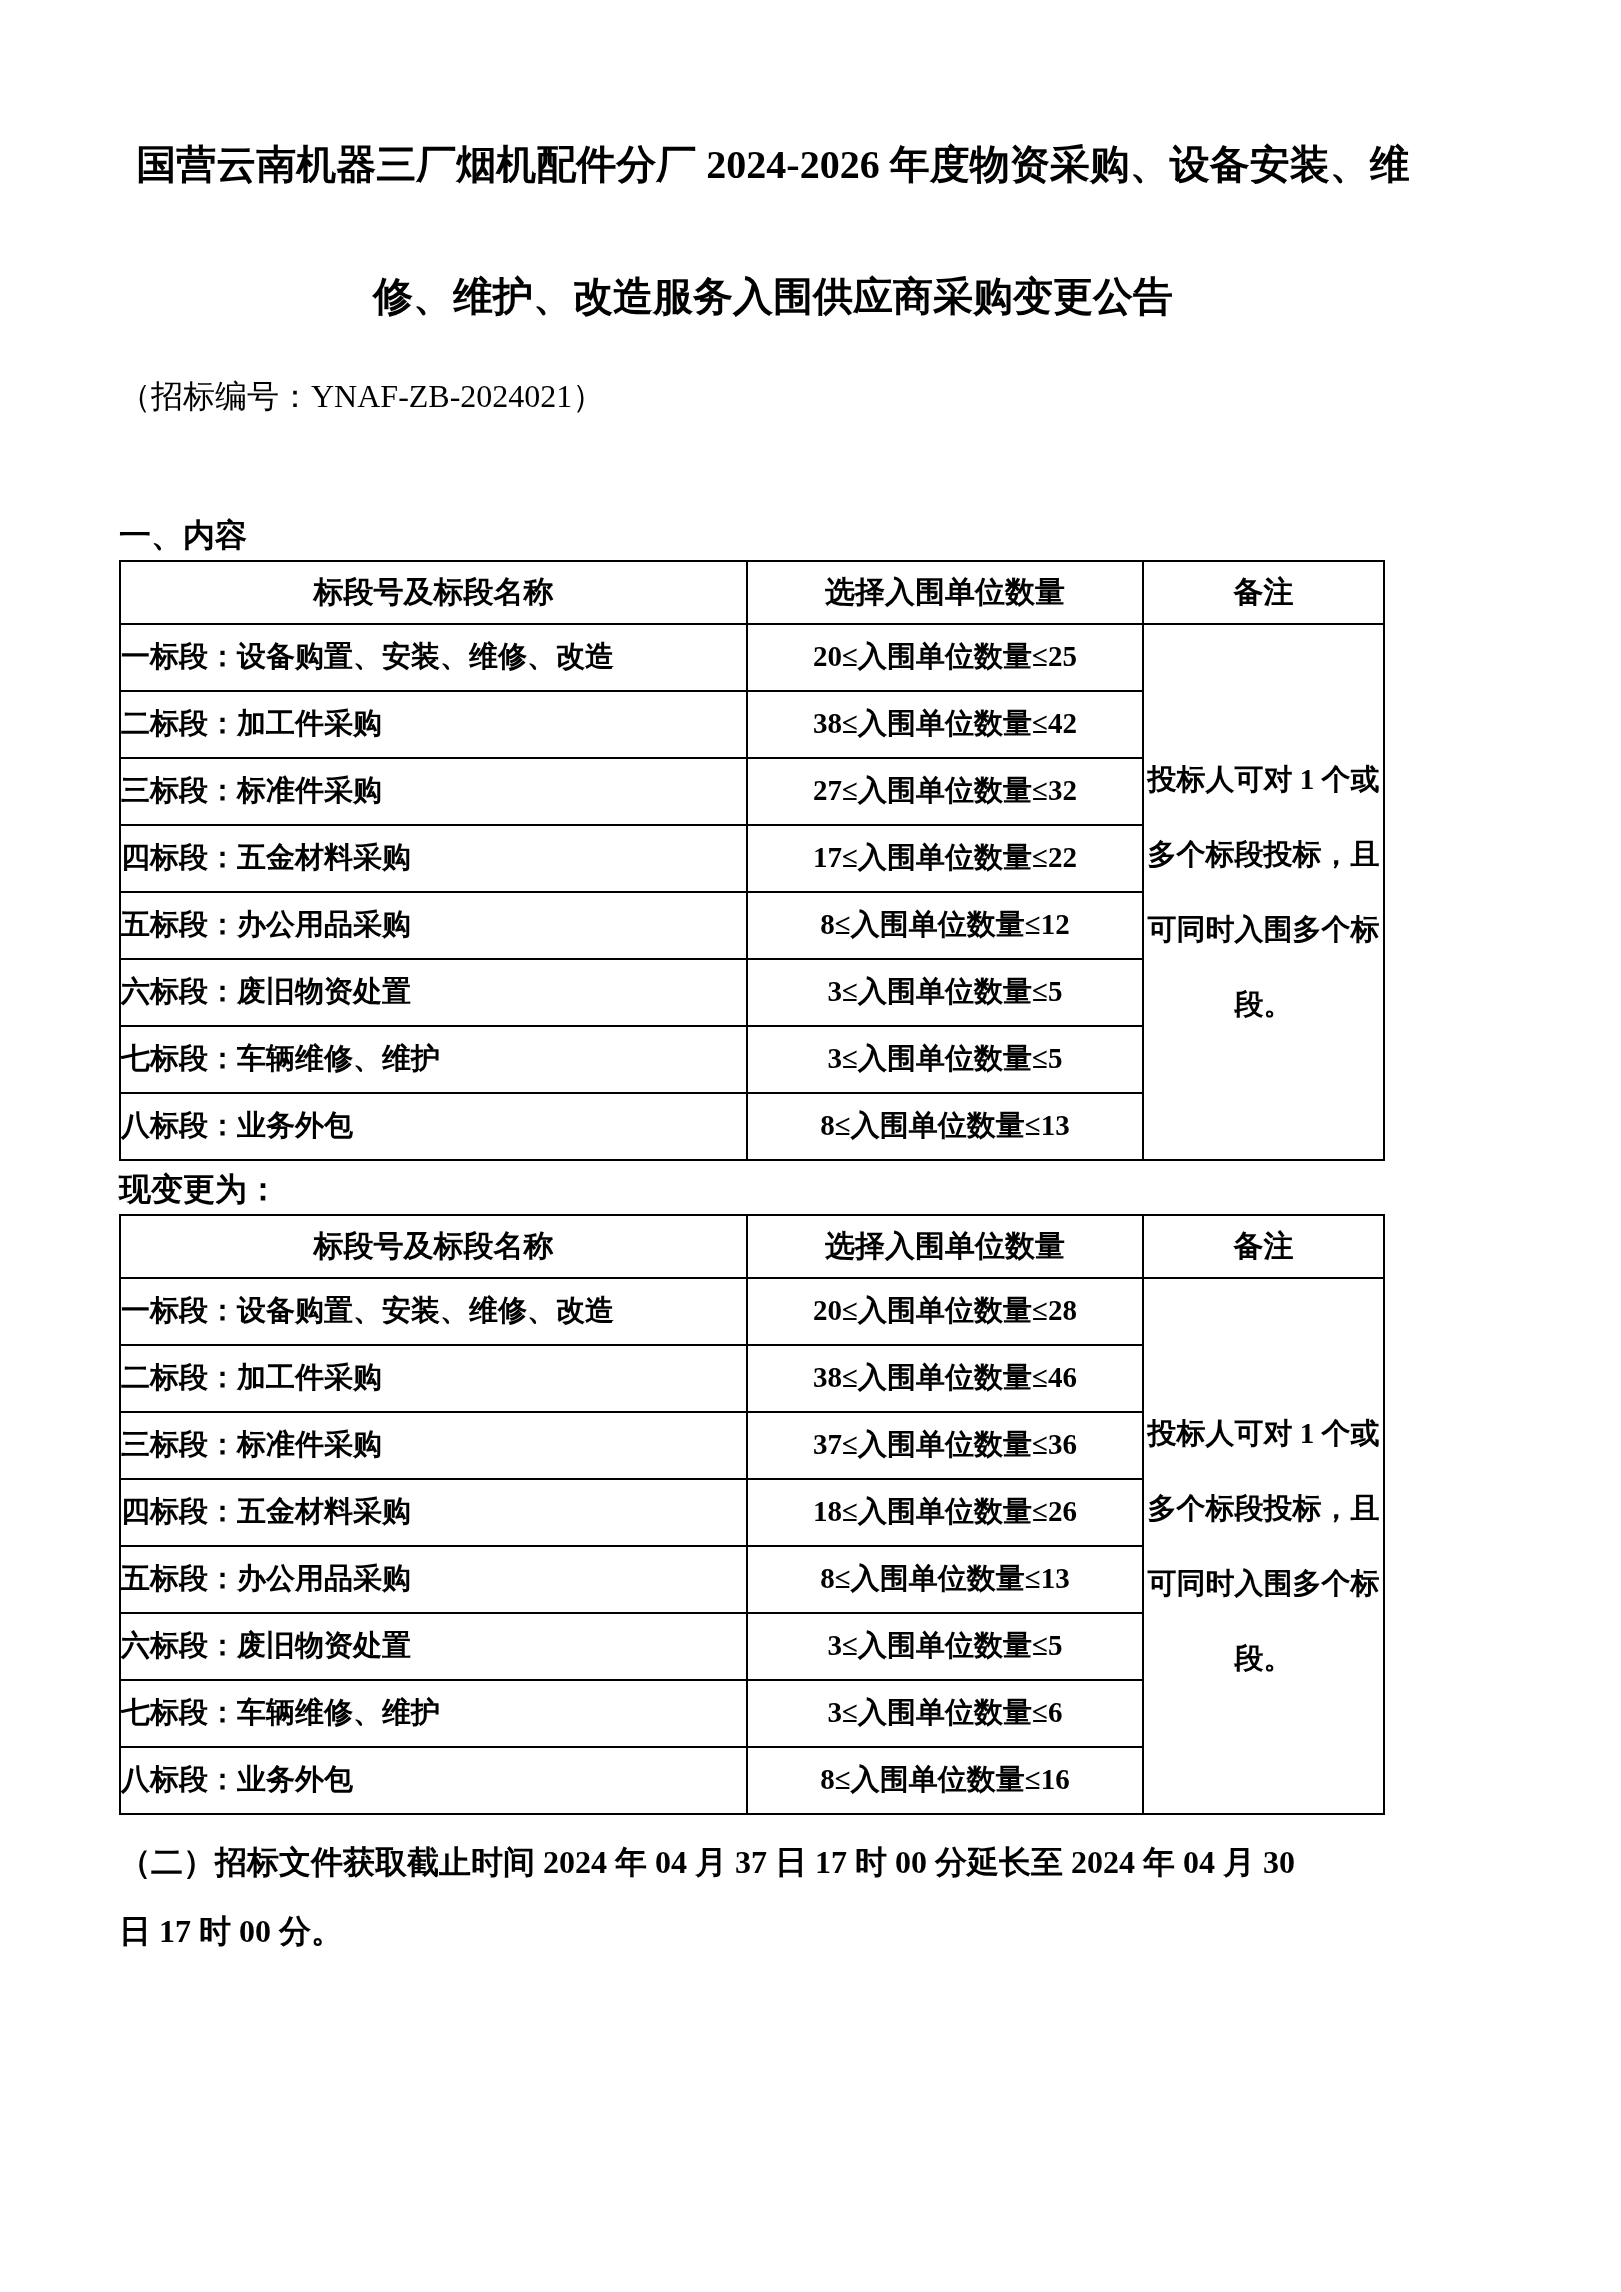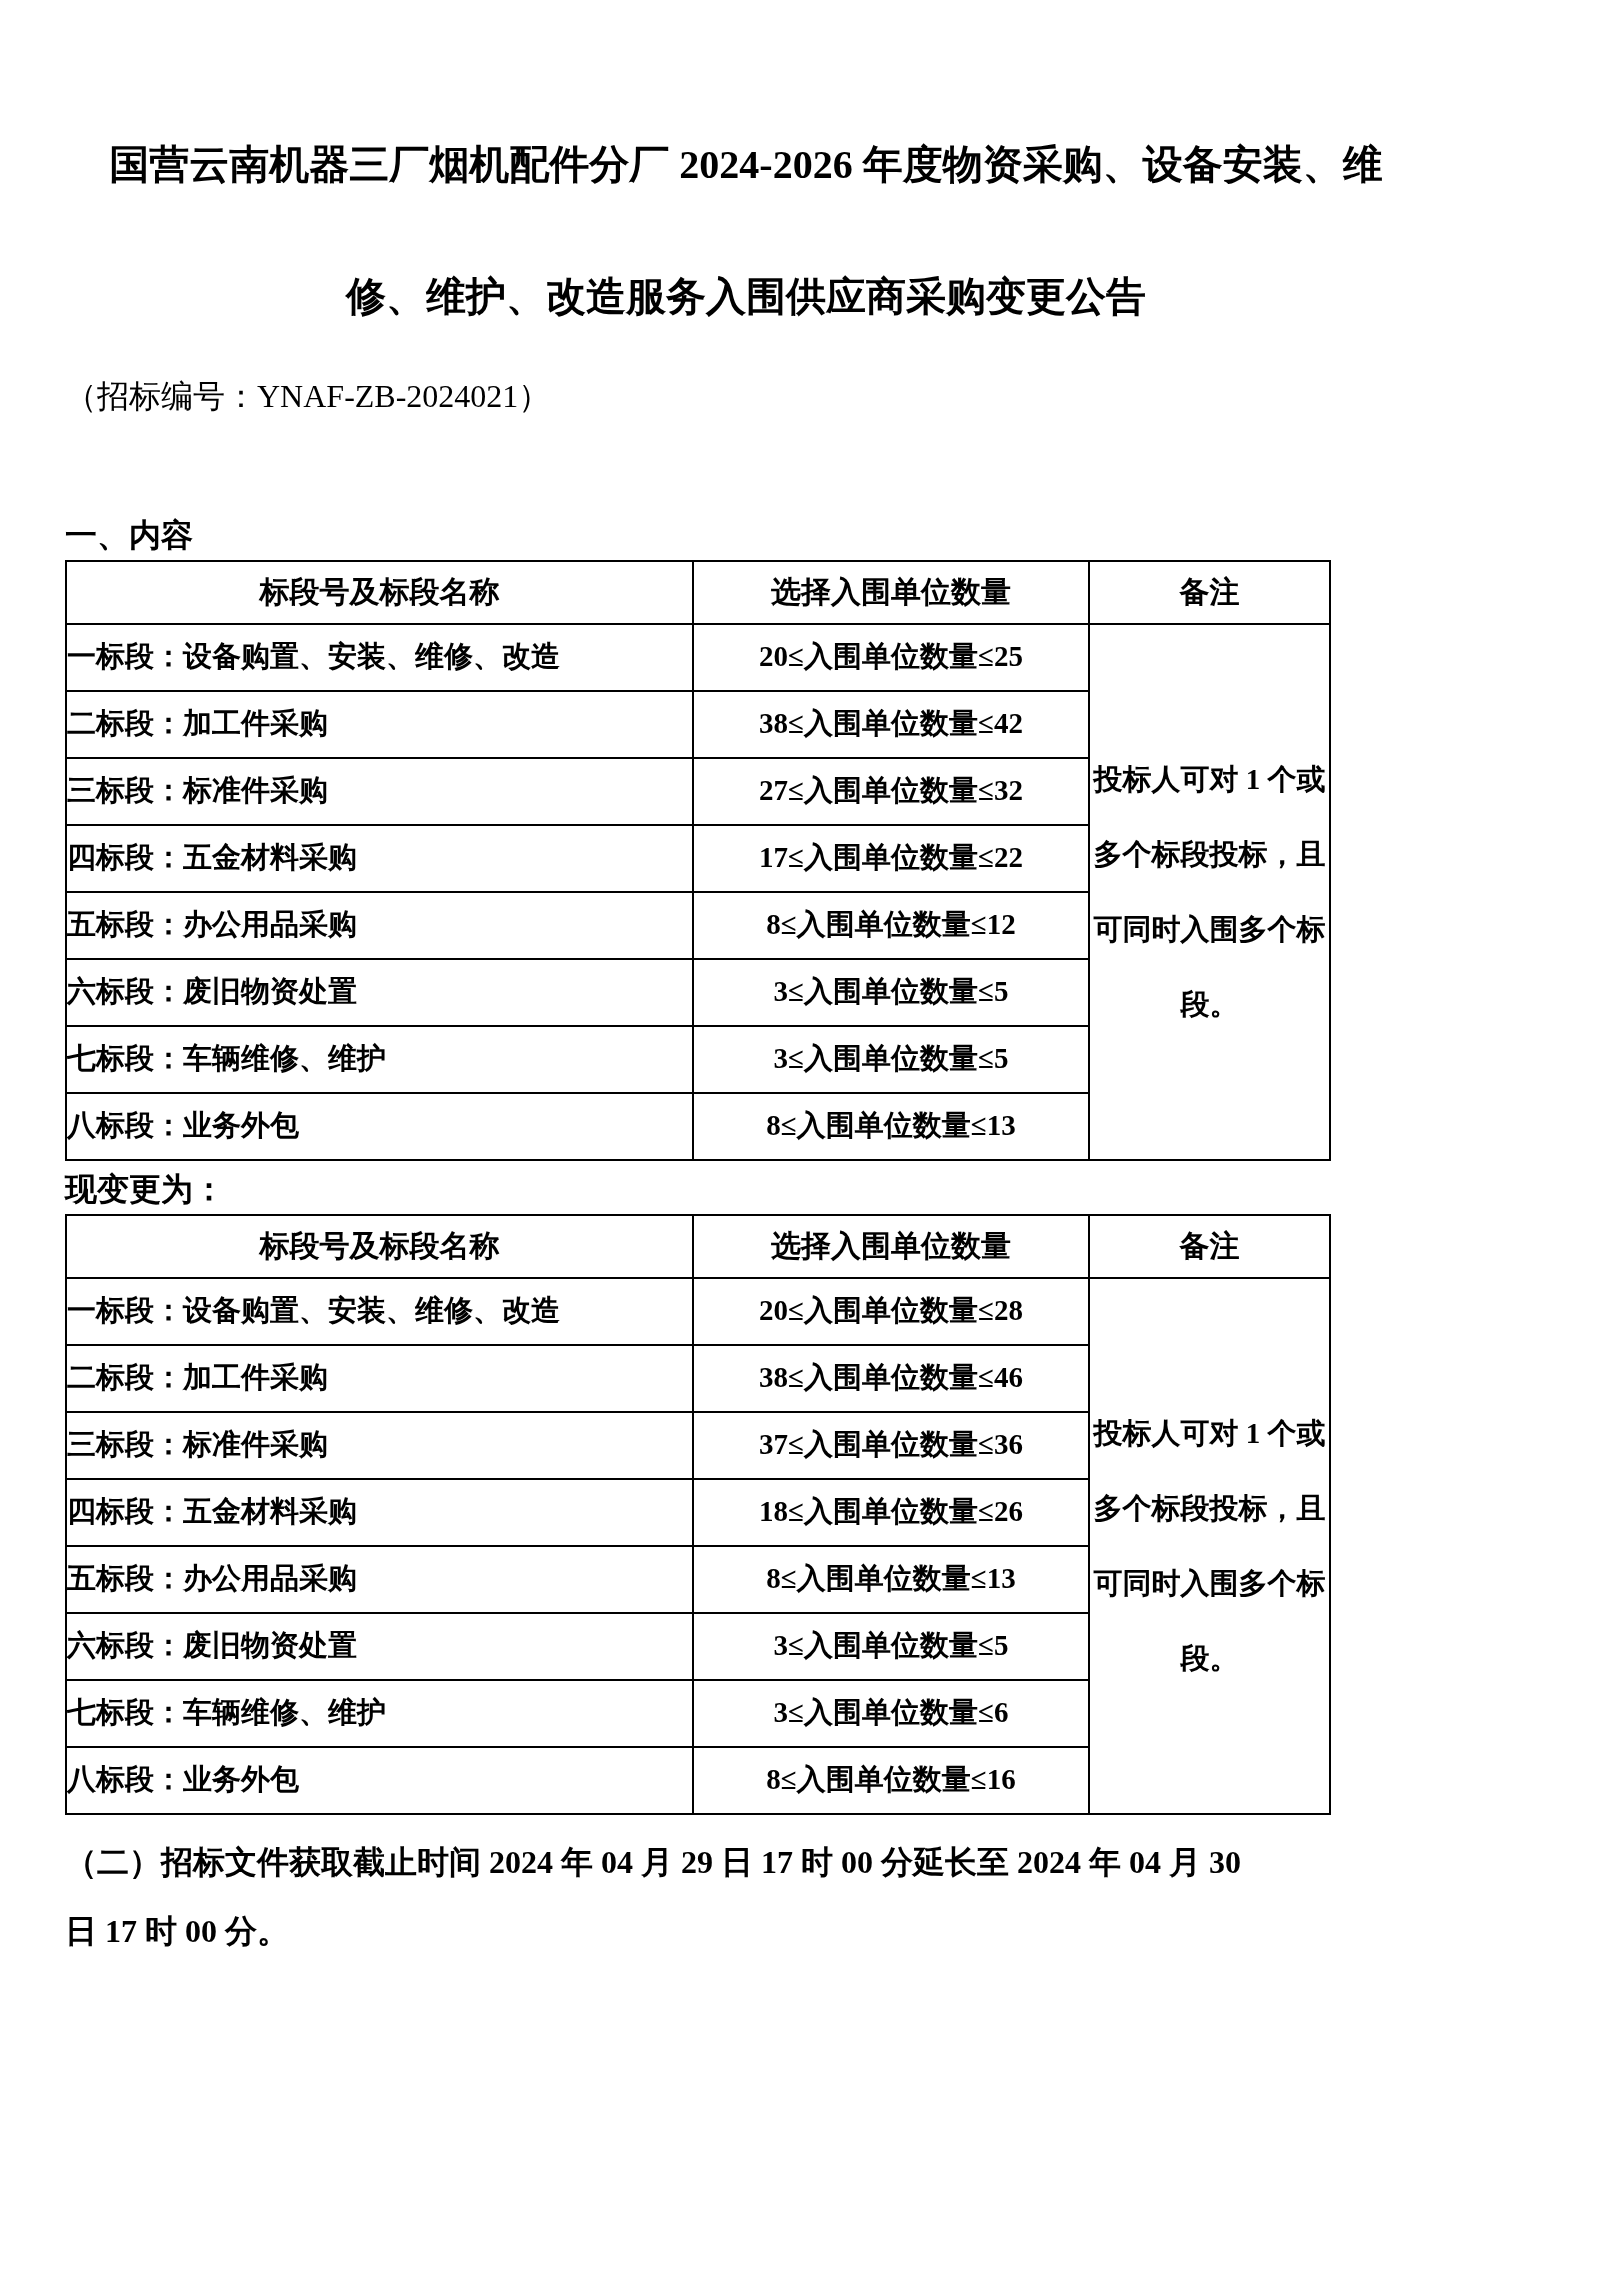--- a/index.html
+++ b/index.html
@@ -8,21 +8,21 @@
     height: 2293px;
     background: #ffffff;
     color: #000000;
     font-family: "Liberation Serif", "DejaVu Serif", serif;
     overflow: hidden;
   }
   .page {
     box-sizing: border-box;
     width: 1621px;
     height: 2293px;
-    padding: 99px 194px 0 65px;
+    padding: 99px 194px 0 119px;
   }
   .title {
     margin: 0;
     font-size: 40px;
     font-weight: bold;
     text-align: center;
     line-height: 132px;
   }
   .title-line { display: block; white-space: nowrap; }
   .bid-number {
@@ -202,18 +202,18 @@
           <td class="col-qty">3≤入围单位数量≤6</td>
         </tr>
         <tr>
           <td class="col-name">八标段：业务外包</td>
           <td class="col-qty">8≤入围单位数量≤16</td>
         </tr>
       </tbody>
     </table>
 
   <p class="footer-para">
-    <span class="footer-line">（二）招标文件获取截止时间 2024 年 04 月 29 日 17 时 00 分延长至 2024 年 04 月 30</span>
+    <span class="footer-line">（二）招标文件获取截止时间 2024 年 04 月 37 日 17 时 00 分延长至 2024 年 04 月 30</span>
     <span class="footer-line">日 17 时 00 分。</span>
   </p>
 
 </div>
 
 
 </body></html>

